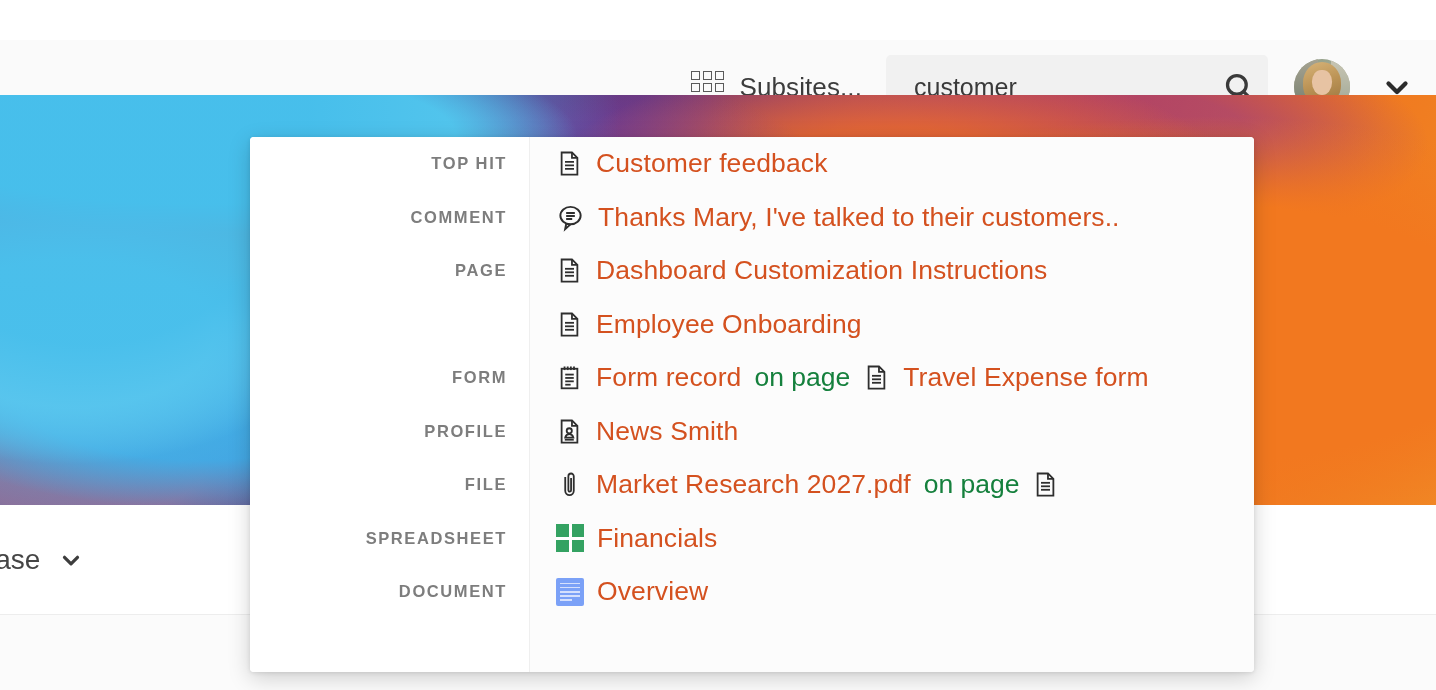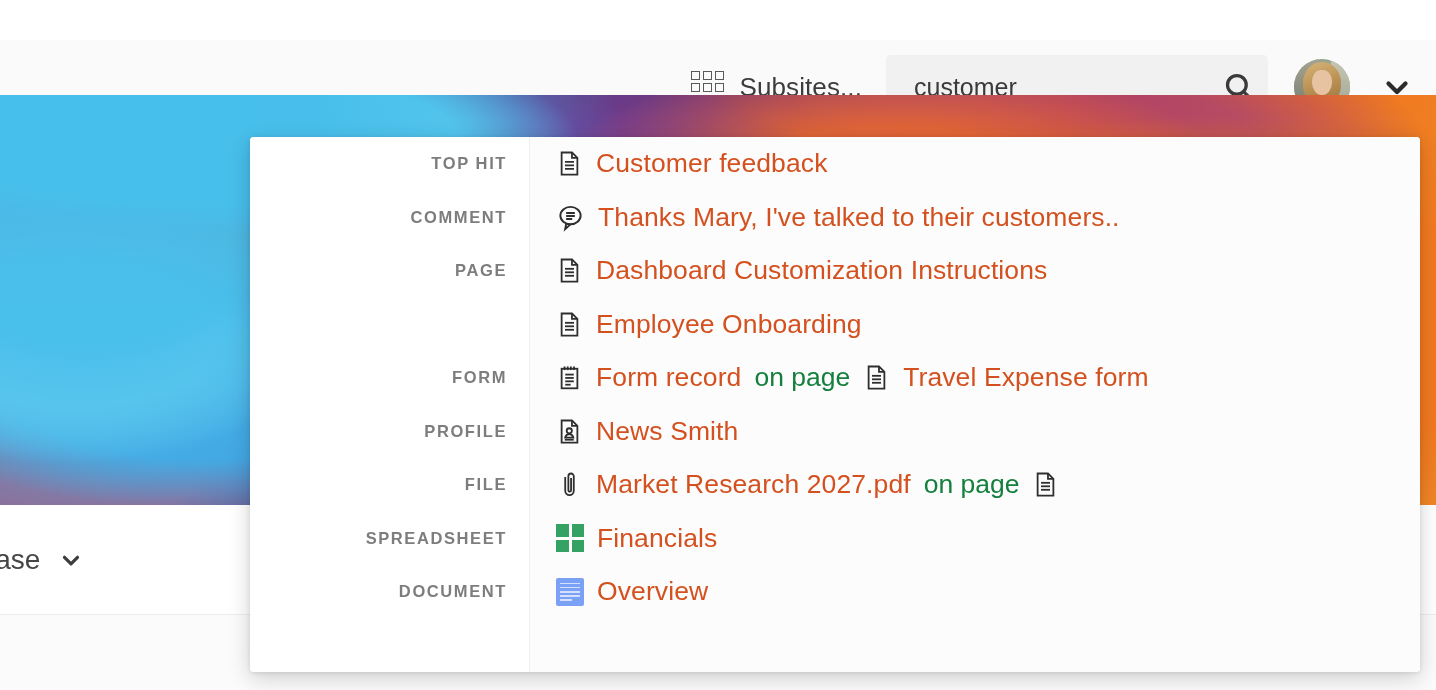--- a/index.html
+++ b/index.html
@@ -94,21 +94,21 @@
     position: absolute; left: -120px; top: 536px; width: 330px; height: 48px;
     display: flex; align-items: center; cursor: pointer;
   }
   #kb-label { font-size: 28px; color: #454545; white-space: nowrap; }
   #kb-chevron { margin-left: 18px; display: flex; }
   #page-below { position: absolute; left:0; top: 615px; width: 1436px;
     height: 75px; background: #fbfbfb; }
 
   
   #results-panel {
-    position: absolute; left: 250px; top: 137px; width: 1170px; height: 535px;
+    position: absolute; left: 250px; top: 137px; width: 1004px; height: 535px;
     background: #ffffff; border-radius: 4px;
     box-shadow: 0 6px 22px rgba(0,0,0,.18), 0 1px 4px rgba(0,0,0,.10);
     display: flex; overflow: hidden;
   }
   #label-col {
     width: 280px; flex: none; background: #ffffff;
     border-right: 1px solid #efefef;
   }
   #value-col { flex: 1; background: #fcfcfc; }
 

